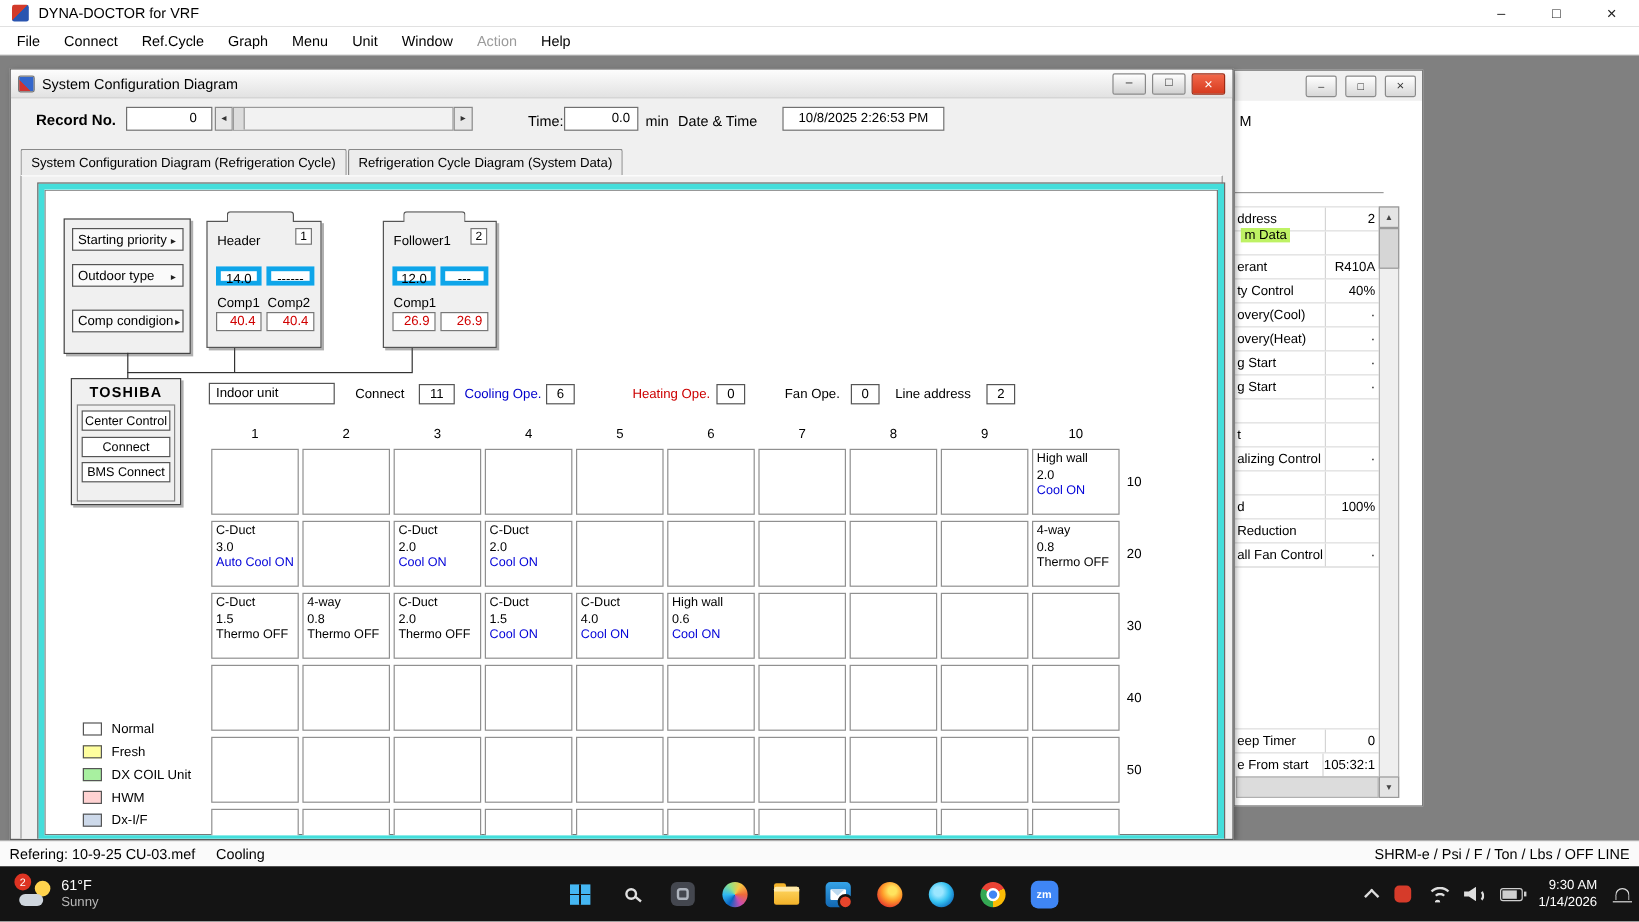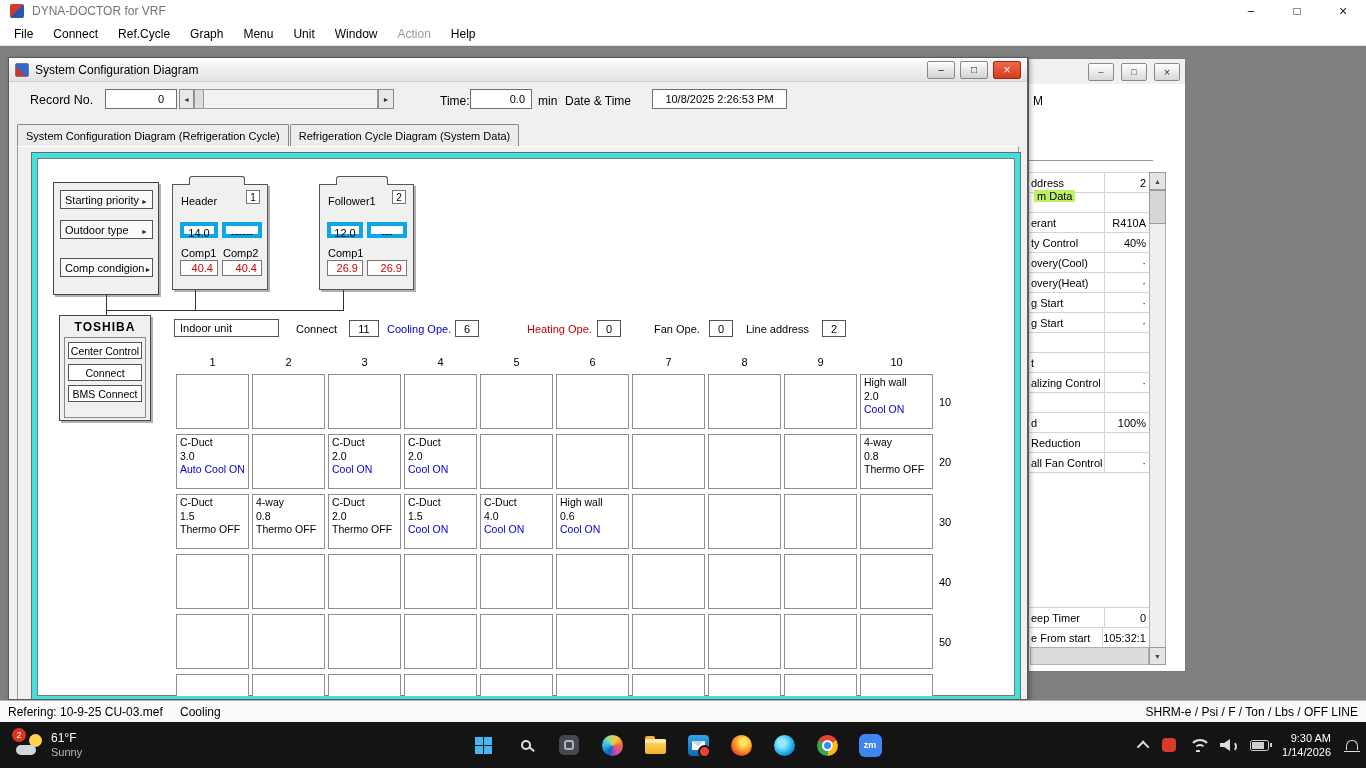--- a/index.html
+++ b/index.html
@@ -5,21 +5,21 @@
   * { margin:0; padding:0; box-sizing:border-box; }
   html,body { width:1366px; height:768px; overflow:hidden;
     font-family:"Liberation Sans","DejaVu Sans",sans-serif; cursor:default; }
   #screen { position:relative; width:1366px; height:768px; background:#808080; }
 
   
   #titlebar { position:absolute; left:0; top:0; width:1366px; height:22px; background:#ffffff;
     display:flex; align-items:center; z-index:40; }
   #app-icon { width:14px; height:14px; margin:0 8px 0 10px; border-radius:2px;
     background:linear-gradient(135deg,#d23a2a 0 48%,#2a55b0 48% 100%); }
-  #app-title { font-size:12px; color:#737373; }
+  #app-title { font-size:12px; color:#000000; }
   #win-controls { margin-left:auto; display:flex; height:100%; }
   .win-btn { width:46px; height:22px; display:flex; align-items:center; justify-content:center;
     font-size:12px; color:#222; }
   .win-btn.min::before { content:"–"; }
   .win-btn.max::before { content:"□"; }
   .win-btn.close::before { content:"×"; font-size:14px; }
 
   
   #menubar { position:absolute; left:0; top:22px; width:1366px; height:24px; background:#ffffff;
     display:flex; align-items:center; padding-left:4px; border-bottom:1px solid #e3e3e3; z-index:40; }
@@ -67,21 +67,21 @@
   #mw-controls { margin-left:auto; display:flex; gap:5px; padding-right:6px; }
   .mw-btn { width:28px; height:18px; border:1px solid #888; border-radius:2px;
     background:linear-gradient(#ffffff,#d0d0d0); font-size:10px; color:#222;
     display:flex; align-items:center; justify-content:center; }
   .mw-btn.min::before { content:"–"; }
   .mw-btn.max::before { content:"□"; }
   .mw-btn.close { background:linear-gradient(#f2684a,#d63a1e); border-color:#9c2a14; color:#fff; }
   .mw-btn.close::before { content:"×"; font-size:12px; }
 
   
-  #record-label { position:absolute; left:21px; top:35px; font-size:12.5px; font-weight:normal; }
+  #record-label { position:absolute; left:21px; top:35px; font-size:12.5px; font-weight:bold; }
   .fld { background:#fff; border:1px solid #707070; font-size:11px; position:absolute; }
   #record-input { left:96px; top:31px; width:72px; height:20px; text-align:right; padding:3px 12px 0 0; }
   .spin-btn { position:absolute; top:31px; width:15px; height:20px; background:#e8e8e8; border:1px solid #8a8a8a;
     font-size:7px; color:#333; display:flex; align-items:center; justify-content:center; }
   #rec-left { left:170px; } #rec-left::before { content:"◄"; }
   #rec-right { left:369px; width:16px; } #rec-right::before { content:"►"; }
   #rec-track { position:absolute; left:185px; top:31px; width:184px; height:20px; background:#f2f2f2; border:1px solid #9a9a9a; }
   #rec-thumb { position:absolute; left:0; top:0; width:9px; height:18px; background:#dcdcdc; border-right:1px solid #9a9a9a; display:block; }
   #time-label { position:absolute; left:431px; top:36px; font-size:12px; }
   #time-input { left:461px; top:31px; width:62px; height:20px; text-align:right; padding:3px 6px 0 0; }
@@ -590,20 +590,42 @@
               <div class="gcell"></div>
             </div>
           <div id="grid-rows">
               <div>10</div>
               <div>20</div>
               <div>30</div>
               <div>40</div>
               <div>50</div>
             </div>
 
+          <div id="legend">
+              <div class="legend-item">
+                <span class="legend-swatch" style="background: rgb(255, 255, 255);"></span>
+                <span class="legend-label">Normal</span>
+              </div>
+              <div class="legend-item">
+                <span class="legend-swatch" style="background: rgb(255, 255, 158);"></span>
+                <span class="legend-label">Fresh</span>
+              </div>
+              <div class="legend-item">
+                <span class="legend-swatch" style="background: rgb(168, 240, 160);"></span>
+                <span class="legend-label">DX COIL Unit</span>
+              </div>
+              <div class="legend-item">
+                <span class="legend-swatch" style="background: rgb(255, 210, 210);"></span>
+                <span class="legend-label">HWM</span>
+              </div>
+              <div class="legend-item">
+                <span class="legend-swatch" style="background: rgb(205, 217, 234);"></span>
+                <span class="legend-label">Dx-I/F</span>
+              </div>
+            </div>
 
         </div>
       </div>
     </div>
   </div>
 
   <div id="statusbar">
     <span id="status-left">Refering: 10-9-25 CU-03.mef</span>
     <span id="status-mode">Cooling</span>
     <span id="status-right">SHRM-e  / Psi / F  / Ton  / Lbs  / OFF LINE</span>

